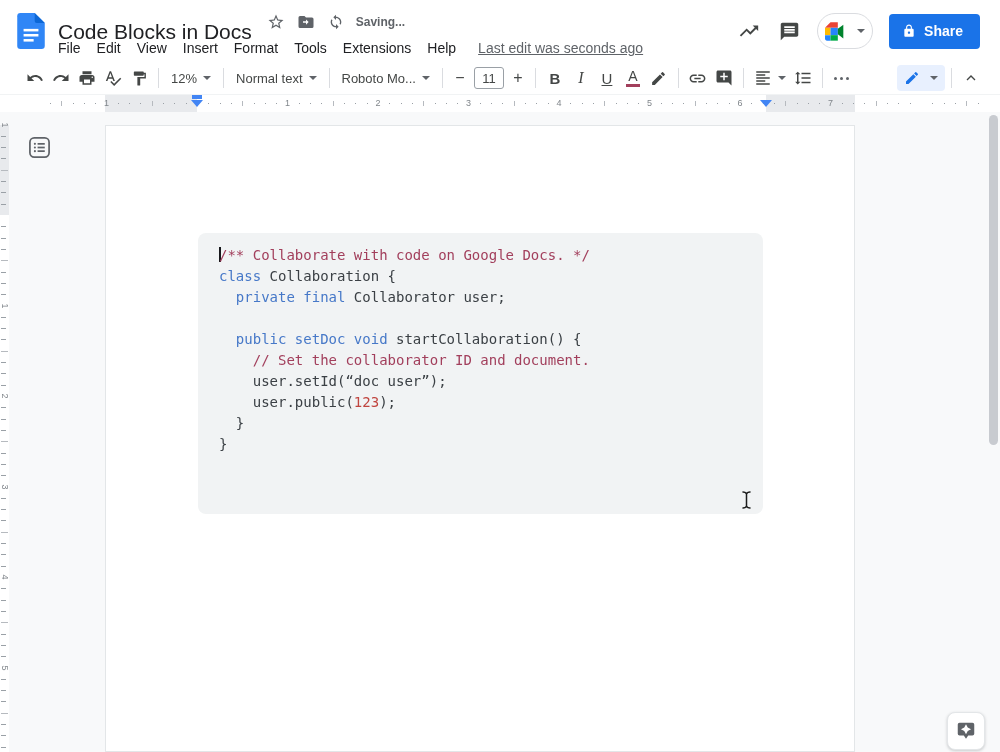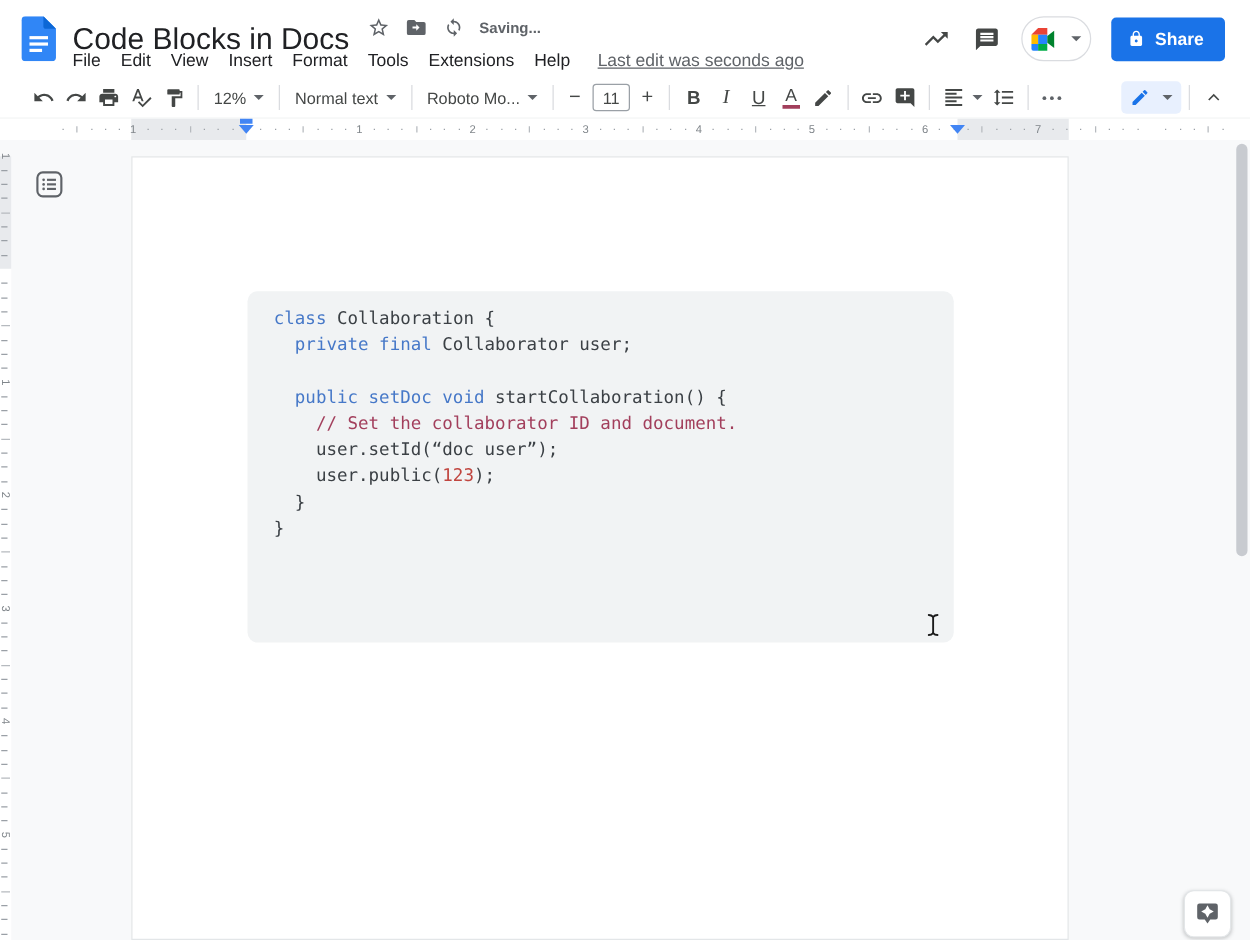--- a/index.html
+++ b/index.html
@@ -5,21 +5,21 @@
   * { box-sizing: border-box; margin: 0; padding: 0; }
   html,body { width:1000px; height:752px; overflow:hidden; }
   body { position:relative; font-family:"Liberation Sans", sans-serif; background:#fff; }
   svg { display:block; }
 
   
   .topbar { position:absolute; left:0; top:0; width:1000px; height:62px; background:#fff; display:flex; align-items:flex-start; }
   .logo { margin:13px 0 0 17px; cursor:pointer; }
   .title-area { margin-left:13px; padding-top:9px; }
   .title-row { display:flex; align-items:center; height:26px; }
-  .doc-title { font-size:24px; color:#202124; margin-right:14px; white-space:nowrap;margin-top:20px; }
+  .doc-title { font-size:21px; color:#202124; margin-right:14px; white-space:nowrap;margin-top:20px; }
   .tb-icon { width:20px; height:20px; margin-right:10px; display:flex; align-items:center; justify-content:center; color:#5F6368; }
   .saving { font-size:12px; color:#5F6368; font-weight:bold; margin-left:0px; }
   .menu-row { display:flex; align-items:center; height:26px; font-size:14px; color:#202124; margin-left:-8px; }
   .menu-item { padding:3px 8px; border-radius:4px; cursor:pointer; white-space:nowrap;text-align:right; }
   .last-edit { margin-left:14px; font-size:14px; color:#5F6368; text-decoration:underline; cursor:pointer; white-space:nowrap; }
   .header-right { margin-left:auto; display:flex; align-items:center; gap:16px; padding:13px 20px 0 0; }
   .hicon { width:24px; height:24px; display:flex; align-items:center; justify-content:center; color:#5F6368; cursor:pointer; }
   .meet-pill { height:36px; width:56px; border:1px solid #DADCE0; border-radius:18px; display:flex; align-items:center; justify-content:center; gap:4px; cursor:pointer; background:#fff; }
   .share-btn { height:35px; background:#1A73E8; border:none; border-radius:4px; color:#fff; font-size:14px; font-weight:bold; font-family:"Liberation Sans",sans-serif; display:flex; align-items:center; gap:8px; padding:0 17px 0 13px; cursor:pointer; }
 
@@ -433,20 +433,21 @@
       <circle cx="7.2" cy="12" r="1.1" fill="#5F6368"></circle>
         <rect x="10" y="11.1" width="7.5" height="1.8" fill="#5F6368"></rect>
       <circle cx="7.2" cy="15.8" r="1.1" fill="#5F6368"></circle>
         <rect x="10" y="14.9" width="7.5" height="1.8" fill="#5F6368"></rect>
     </svg>
   </div>
 
   <div class="page">
     <div class="code-block">
       <div id="code-lines" class="cb-code">
+          <div class="code-line"><span class="caret"></span><span class="seg-comment">/** Collaborate with code on Google Docs. */</span></div>
           <div class="code-line"><span class="seg-keyword">class</span><span class="seg-plain"> Collaboration {</span></div>
           <div class="code-line"><span class="seg-plain">  </span><span class="seg-keyword">private final</span><span class="seg-plain"> Collaborator user;</span></div>
           <div class="code-line"></div>
           <div class="code-line"><span class="seg-plain">  </span><span class="seg-keyword">public setDoc void</span><span class="seg-plain"> startCollaboration() {</span></div>
           <div class="code-line"><span class="seg-plain">    </span><span class="seg-comment">// Set the collaborator ID and document.</span></div>
           <div class="code-line"><span class="seg-plain">    user.setId(“doc user”);</span></div>
           <div class="code-line"><span class="seg-plain">    user.public(</span><span class="seg-number">123</span><span class="seg-plain">);</span></div>
           <div class="code-line"><span class="seg-plain">  }</span></div>
           <div class="code-line"><span class="seg-plain">}</span></div>
         </div>

